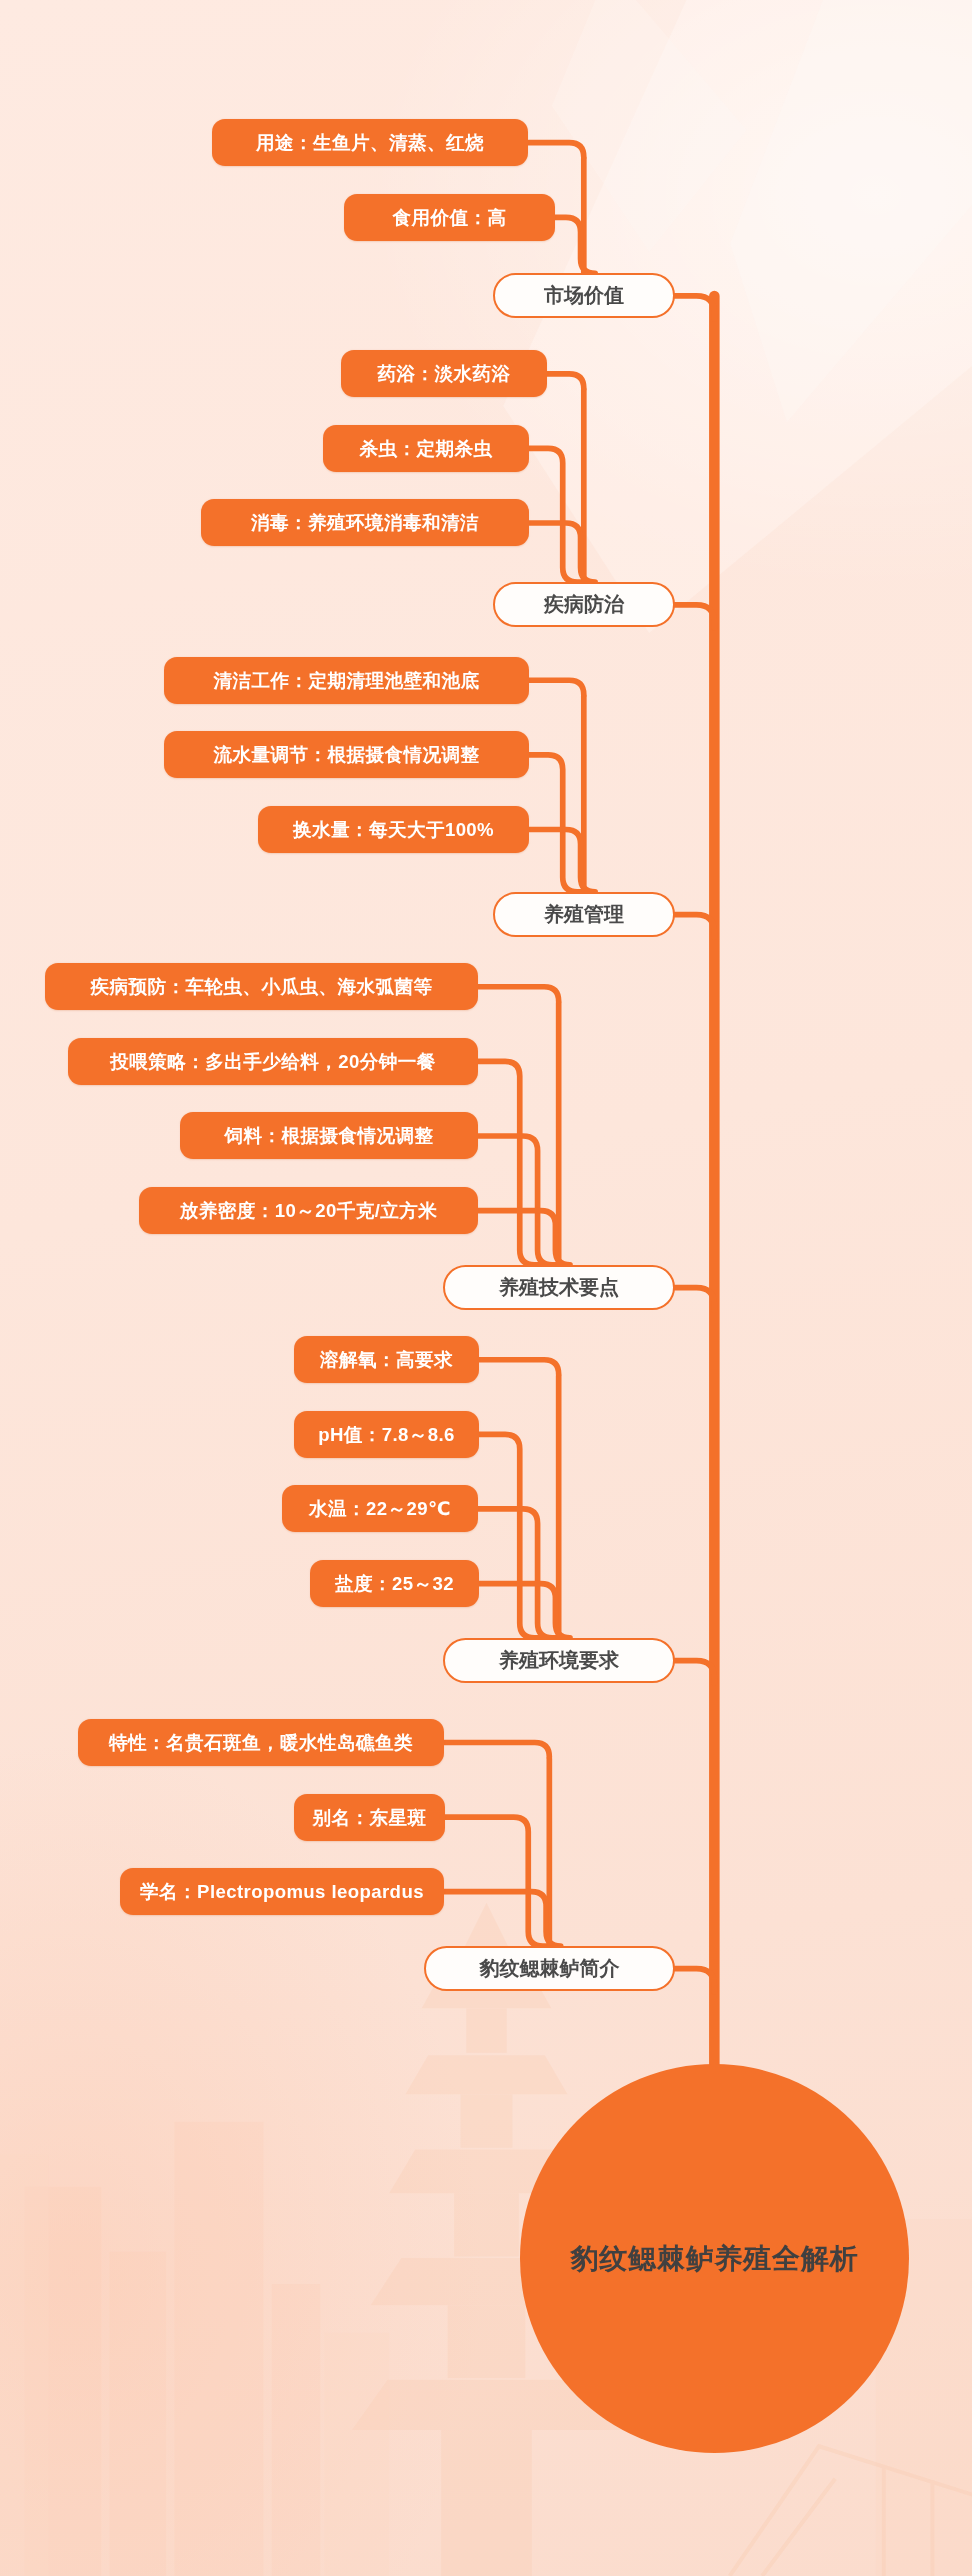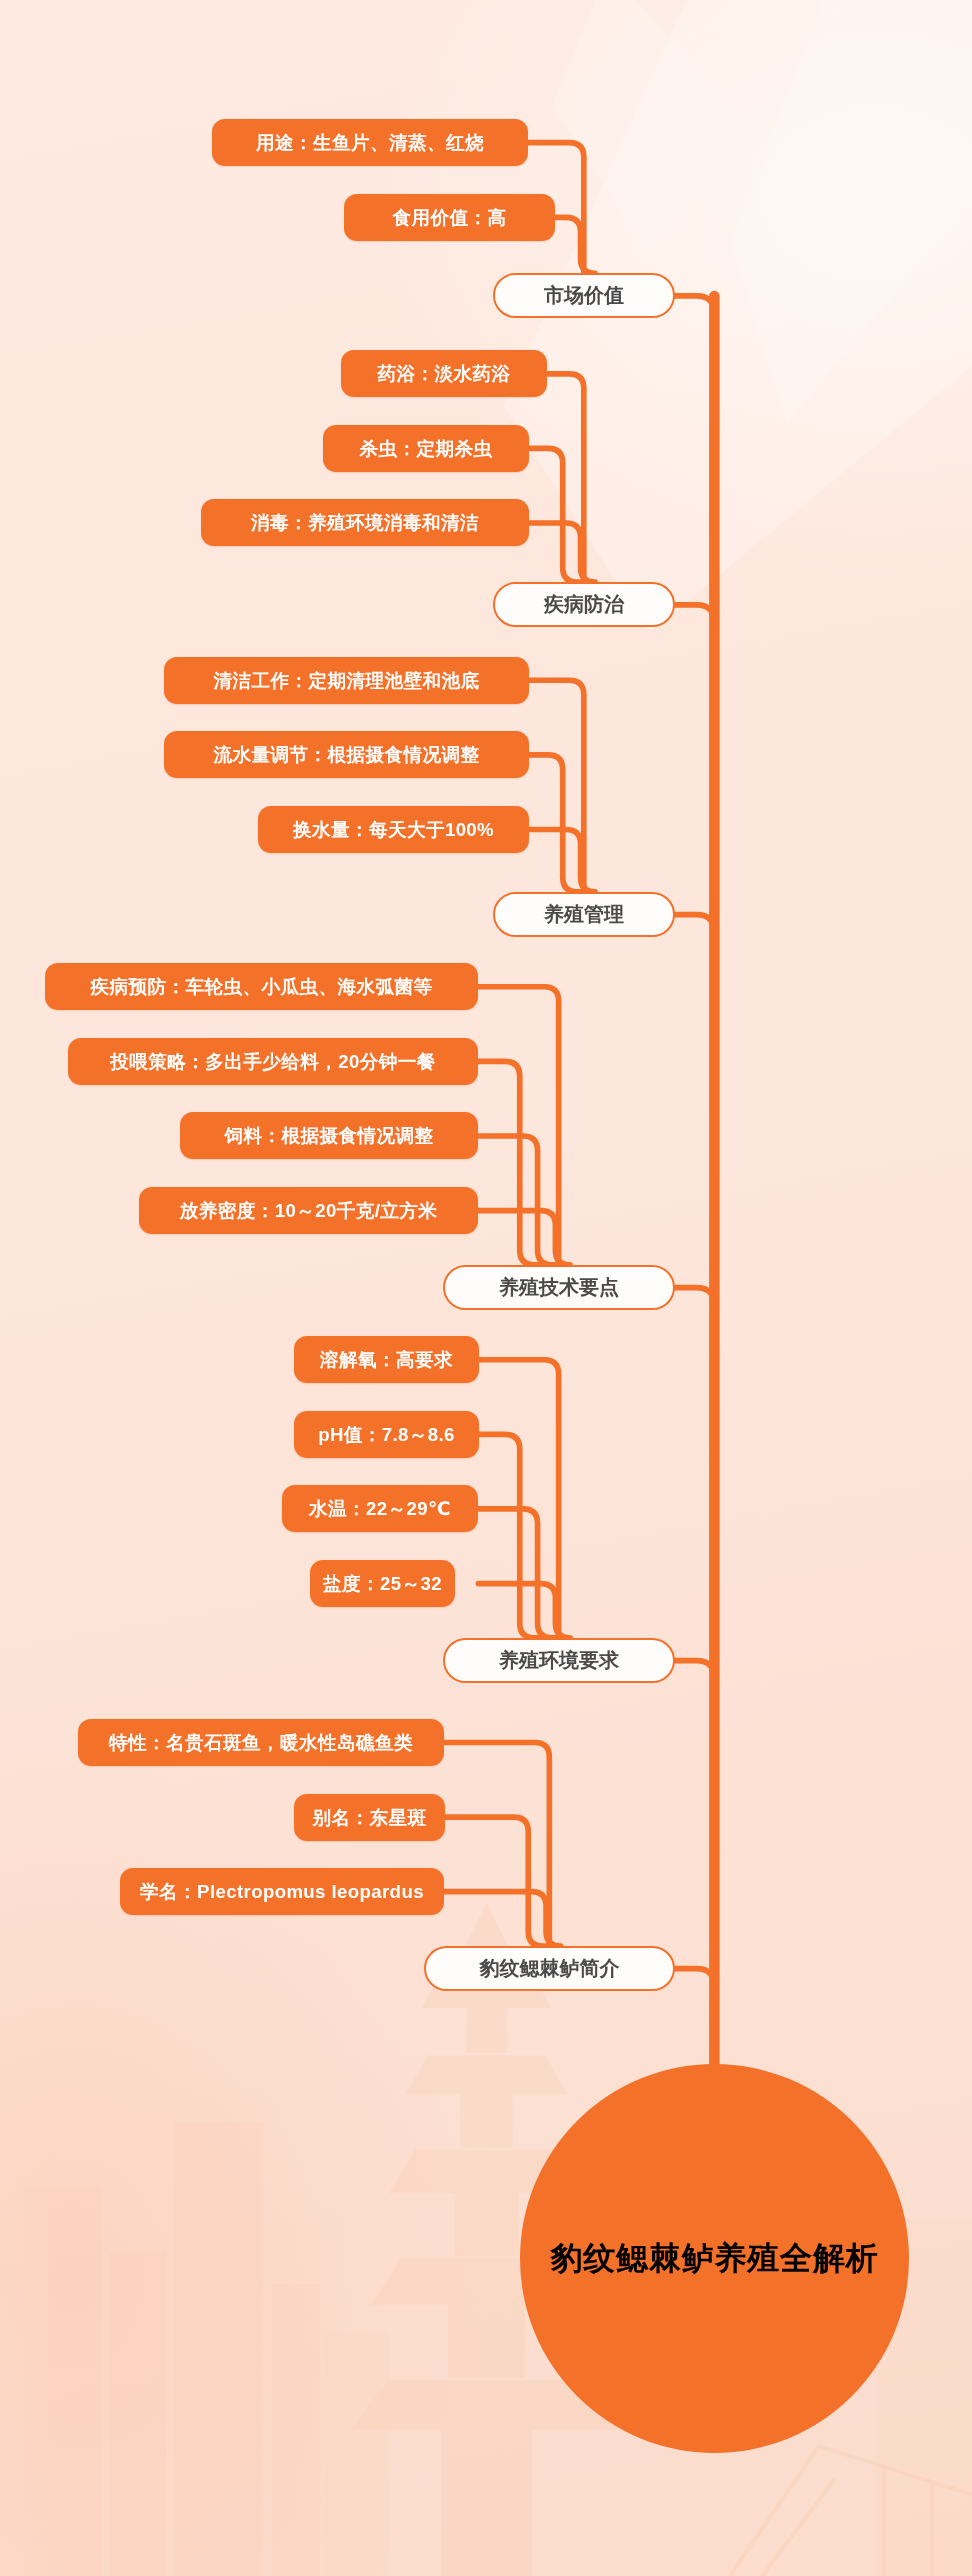--- a/index.html
+++ b/index.html
@@ -89,22 +89,22 @@
     padding: 0 21px;
   }
 
   #root {
     position: absolute;
     background: #f4712a;
     border-radius: 50%;
     display: flex;
     align-items: center;
     justify-content: center;
-    color: #000000;
-    font-size: 32px;
+    color: #404040;
+    font-size: 28px;
     font-weight: bold;
     letter-spacing: 0.8px;
     white-space: nowrap;
   }
 </style>
 </head>
 <body>
 
 <div id="canvas">
 
@@ -240,21 +240,21 @@
     </div>
     <div class="leaf" style="left: 294px; top: 1336px; width: 185px;">
       <span>溶解氧：高要求</span>
     </div>
     <div class="leaf" style="left: 294px; top: 1411px; width: 185px;">
       <span>pH值：7.8～8.6</span>
     </div>
     <div class="leaf" style="left: 282px; top: 1485px; width: 196px;">
       <span>水温：22～29℃</span>
     </div>
-    <div class="leaf" style="left: 310px; top: 1560px; width: 145px; text-align: right;">
+    <div class="leaf" style="left: 310px; top: 1560px; width: 169px; text-align: right;">
       <span>盐度：25～32</span>
     </div>
     <div class="branch" style="left: 424px; top: 1946px; width: 251px;">
       <span>豹纹鳃棘鲈简介</span>
     </div>
     <div class="leaf" style="left: 78px; top: 1719px; width: 366px;">
       <span>特性：名贵石斑鱼，暖水性岛礁鱼类</span>
     </div>
     <div class="leaf" style="left: 294px; top: 1794px; width: 151px;">
       <span>别名：东星斑</span>

